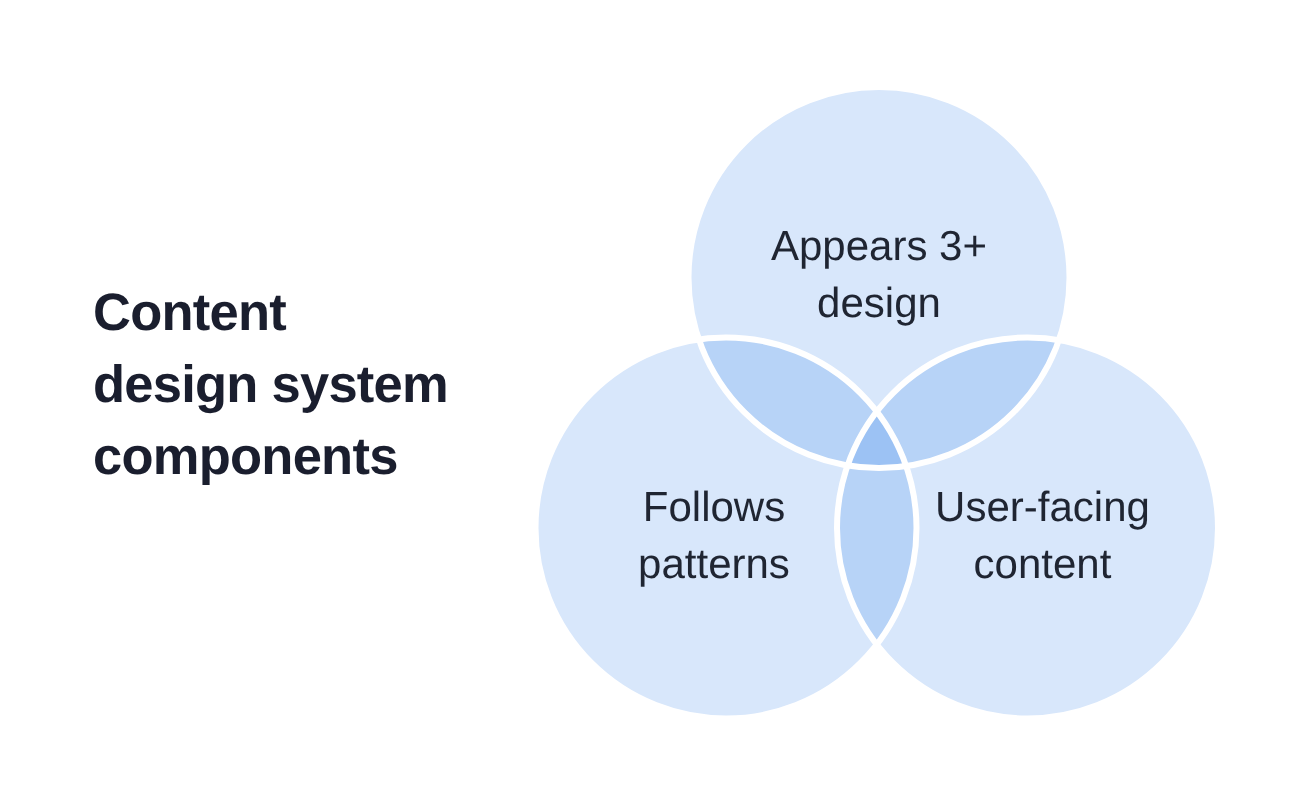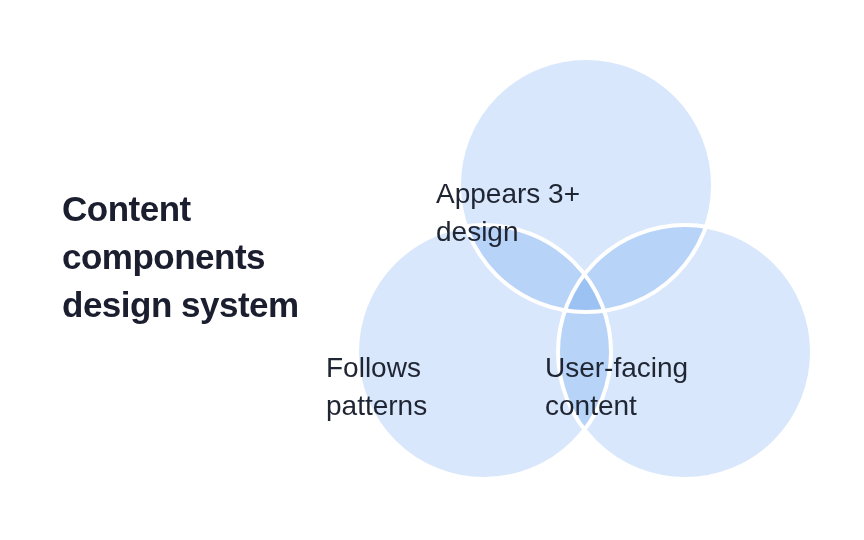--- a/index.html
+++ b/index.html
@@ -42,37 +42,36 @@
     fill: none;
     stroke-width: 4;
   }
   .circle-label {
     position: absolute;
     width: 300px;
     font-size: 28px;
     line-height: 38px;
     font-weight: 400;
     color: #1f2532;
-    text-align: left;
-    margin-top: 30px;
+    text-align: center;
   }
   .circle-label .label-line { display: block; }
   .label-appears { left: 436px; top: 145px; }
   .label-follows { left: 326px; top: 319px; }
   .label-userfacing { left: 545px; top: 319px; }
 </style>
 </head>
 <body>
 
 <div class="canvas">
 
   <div class="page-title">
     <span class="title-line">Content</span>
+    <span class="title-line">design system</span>
     <span class="title-line">components</span>
-    <span class="title-line">design system</span>
   </div>
 
   <svg class="venn-svg" viewBox="0 0 864 540">
     <g>
       <circle class="venn-fill" cx="586" cy="185" r="127" fill="#1a73e8"></circle>
       <circle class="venn-fill" cx="484" cy="352" r="127" fill="#1a73e8"></circle>
       <circle class="venn-fill" cx="685" cy="352" r="127" fill="#1a73e8"></circle>
     </g>
     <g>
       <circle class="venn-outline" cx="586" cy="185" r="127" stroke="#ffffff"></circle>

